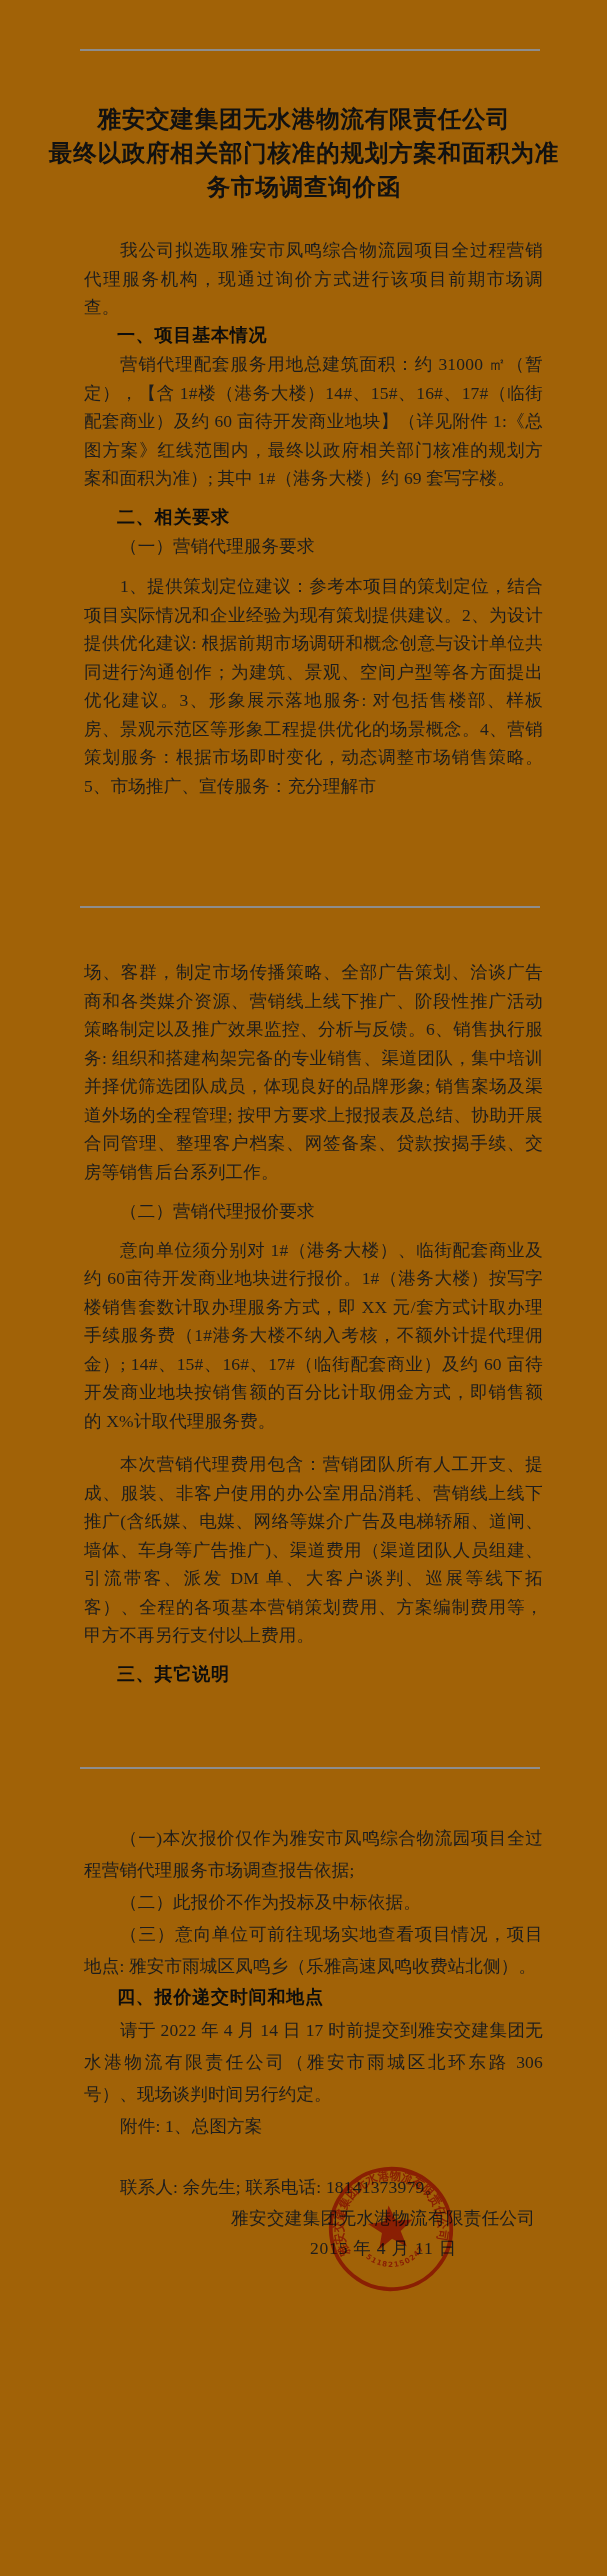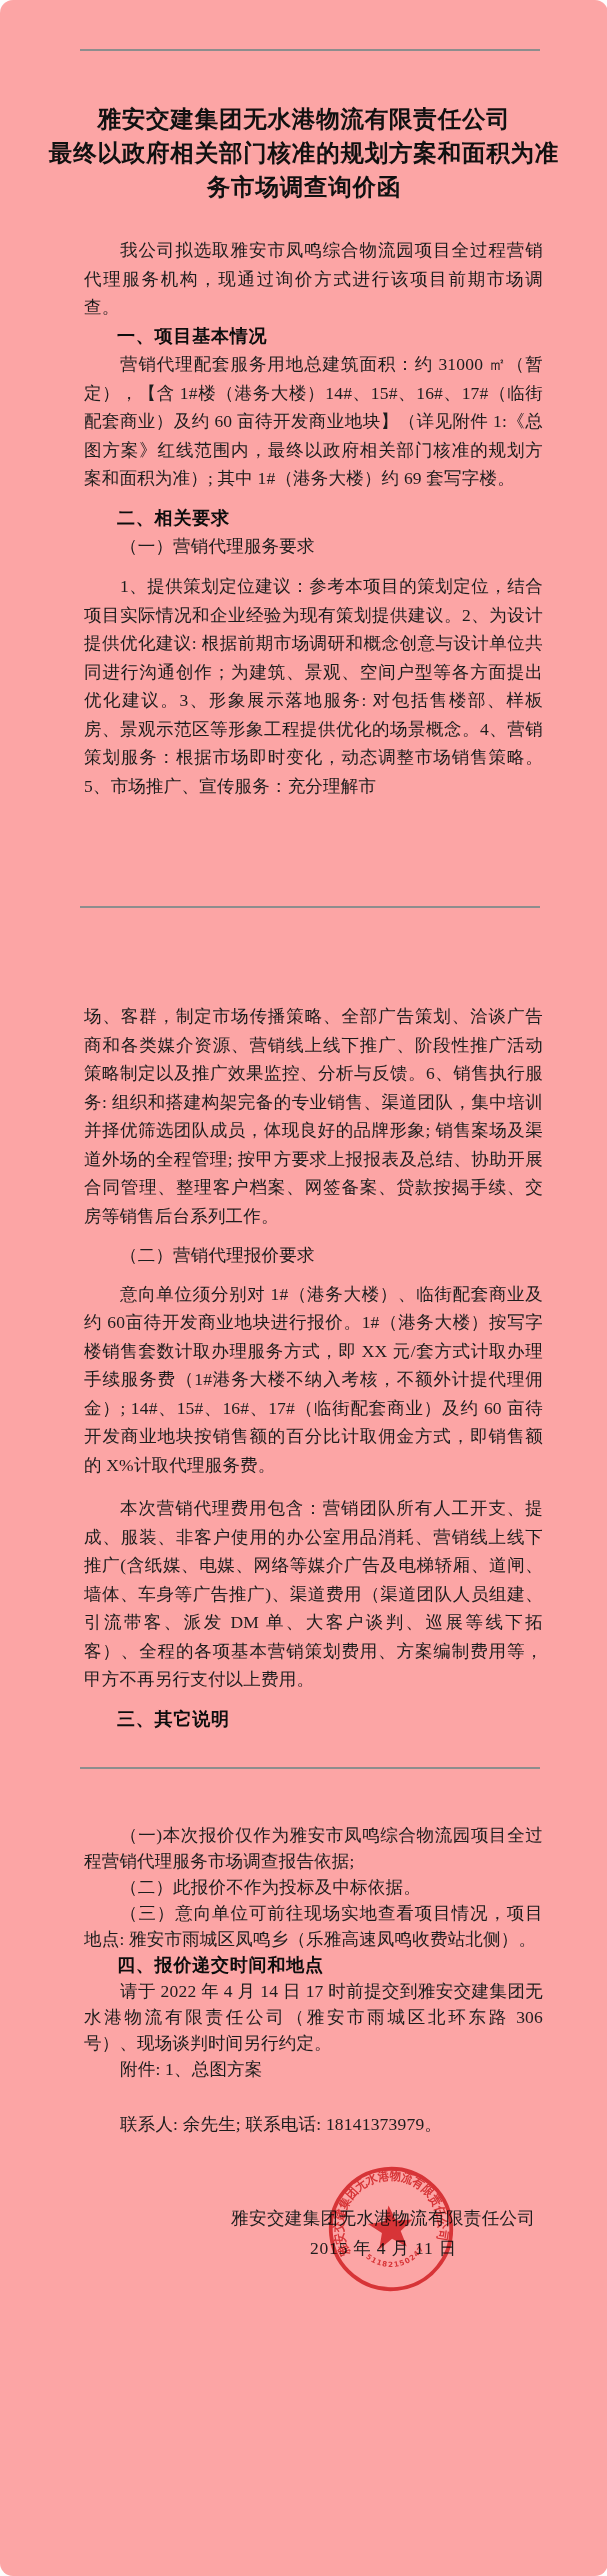--- a/index.html
+++ b/index.html
@@ -1,46 +1,45 @@
 <!DOCTYPE html>
 <html style="font-size:12px"><head>
 <meta charset="utf-8">
 <style>
   html,body { margin:0; padding:0; }
   body { background:#fdfdfd; }
   .canvas {
     position:relative; width:608px; height:2576px;
-    background:#fca5a5; overflow:hidden;
+    background:#a16207; overflow:hidden;
     font-family:"Liberation Serif","DejaVu Serif",serif;
     color:#1d1d1d;
-    border-radius:13px;
   }
   .rule {
     position:absolute; left:80px; width:460px; height:1.5px;
     background:#8d8d8d;
   }
   .title-block {
     position:absolute; top:102px; left:0; width:608px;
     text-align:center; font-weight:bold; font-size:23.5px; line-height:34px;
     color:#111; letter-spacing:0.8px;
   }
   .flow {
     position:absolute; left:84px; width:459px;
     font-size:17.5px; line-height:28.5px; letter-spacing:0.2px;
     text-align:justify;
   }
   .flow p, .flow h3 { margin:0; padding:0; }
   .indent { text-indent:36px; }
   .noindent { text-indent:0; }
   .h-sans {
-    font-family:Liberation Serif, serif;
+    font-family:Liberation Mono, monospace;
     font-weight:bold; font-size:18px; color:#0d0d0d;
     text-indent:33px; letter-spacing:0.8px;
   }
-  .flow3 { line-height:26px; }
+  .flow3 { line-height:32px; }
   .mt14 { margin-top:10.6px !important;font-family:Liberation Serif, serif; }
   .mt15 { margin-top:11.4px !important; }
   .mt20 { margin-top:15px !important; }
   .mt-line { margin-top:29px !important; }
   .sig-company {
     position:absolute; left:84px; top:2206px; width:459px;
     text-align:right; padding-right:7.6px; box-sizing:border-box;
     font-size:17.5px; letter-spacing:0.4px;
   }
   .sig-date {
@@ -70,21 +69,21 @@
 
   <div class="flow" style="top:236px">
     <p class="indent">我公司拟选取雅安市凤鸣综合物流园项目全过程营销代理服务机构，现通过询价方式进行该项目前期市场调查。</p>
     <h3 class="h-sans">一、项目基本情况</h3>
     <p class="indent">营销代理配套服务用地总建筑面积：约 31000 ㎡（暂定），【含 1#楼（港务大楼）14#、15#、16#、17#（临街配套商业）及约 60 亩待开发商业地块】（详见附件 1:《总图方案》红线范围内，最终以政府相关部门核准的规划方案和面积为准）; 其中 1#（港务大楼）约 69 套写字楼。</p>
     <h3 class="h-sans mt15">二、相关要求</h3>
     <p class="indent">（一）营销代理服务要求</p>
     <p class="indent mt15">1、提供策划定位建议：参考本项目的策划定位，结合项目实际情况和企业经验为现有策划提供建议。2、为设计提供优化建议: 根据前期市场调研和概念创意与设计单位共同进行沟通创作；为建筑、景观、空间户型等各方面提出优化建议。3、形象展示落地服务: 对包括售楼部、样板房、景观示范区等形象工程提供优化的场景概念。4、营销策划服务：根据市场即时变化，动态调整市场销售策略。5、市场推广、宣传服务：充分理解市</p>
   </div>
 
-  <div class="flow" style="top:1002px">
+  <div class="flow" style="top:958px">
     <p class="noindent">场、客群，制定市场传播策略、全部广告策划、洽谈广告商和各类媒介资源、营销线上线下推广、阶段性推广活动策略制定以及推广效果监控、分析与反馈。6、销售执行服务: 组织和搭建构架完备的专业销售、渠道团队，集中培训并择优筛选团队成员，体现良好的品牌形象; 销售案场及渠道外场的全程管理; 按甲方要求上报报表及总结、协助开展合同管理、整理客户档案、网签备案、贷款按揭手续、交房等销售后台系列工作。</p>
     <p class="indent mt14">（二）营销代理报价要求</p>
     <p class="indent mt14">意向单位须分别对 1#（港务大楼）、临街配套商业及约 60亩待开发商业地块进行报价。1#（港务大楼）按写字楼销售套数计取办理服务方式，即 XX 元/套方式计取办理手续服务费（1#港务大楼不纳入考核，不额外计提代理佣金）; 14#、15#、16#、17#（临街配套商业）及约 60 亩待开发商业地块按销售额的百分比计取佣金方式，即销售额的 X%计取代理服务费。</p>
     <p class="indent mt20">本次营销代理费用包含：营销团队所有人工开支、提成、服装、非客户使用的办公室用品消耗、营销线上线下推广(含纸媒、电媒、网络等媒介广告及电梯轿厢、道闸、墙体、车身等广告推广)、渠道费用（渠道团队人员组建、引流带客、派发 DM 单、大客户谈判、巡展等线下拓客）、全程的各项基本营销策划费用、方案编制费用等，甲方不再另行支付以上费用。</p>
     <h3 class="h-sans mt15">三、其它说明</h3>
   </div>
 
   <div class="flow flow3" style="top:1822px">
     <p class="indent">（一)本次报价仅作为雅安市凤鸣综合物流园项目全过程营销代理服务市场调查报告依据;</p>
     <p class="indent">（二）此报价不作为投标及中标依据。</p>

